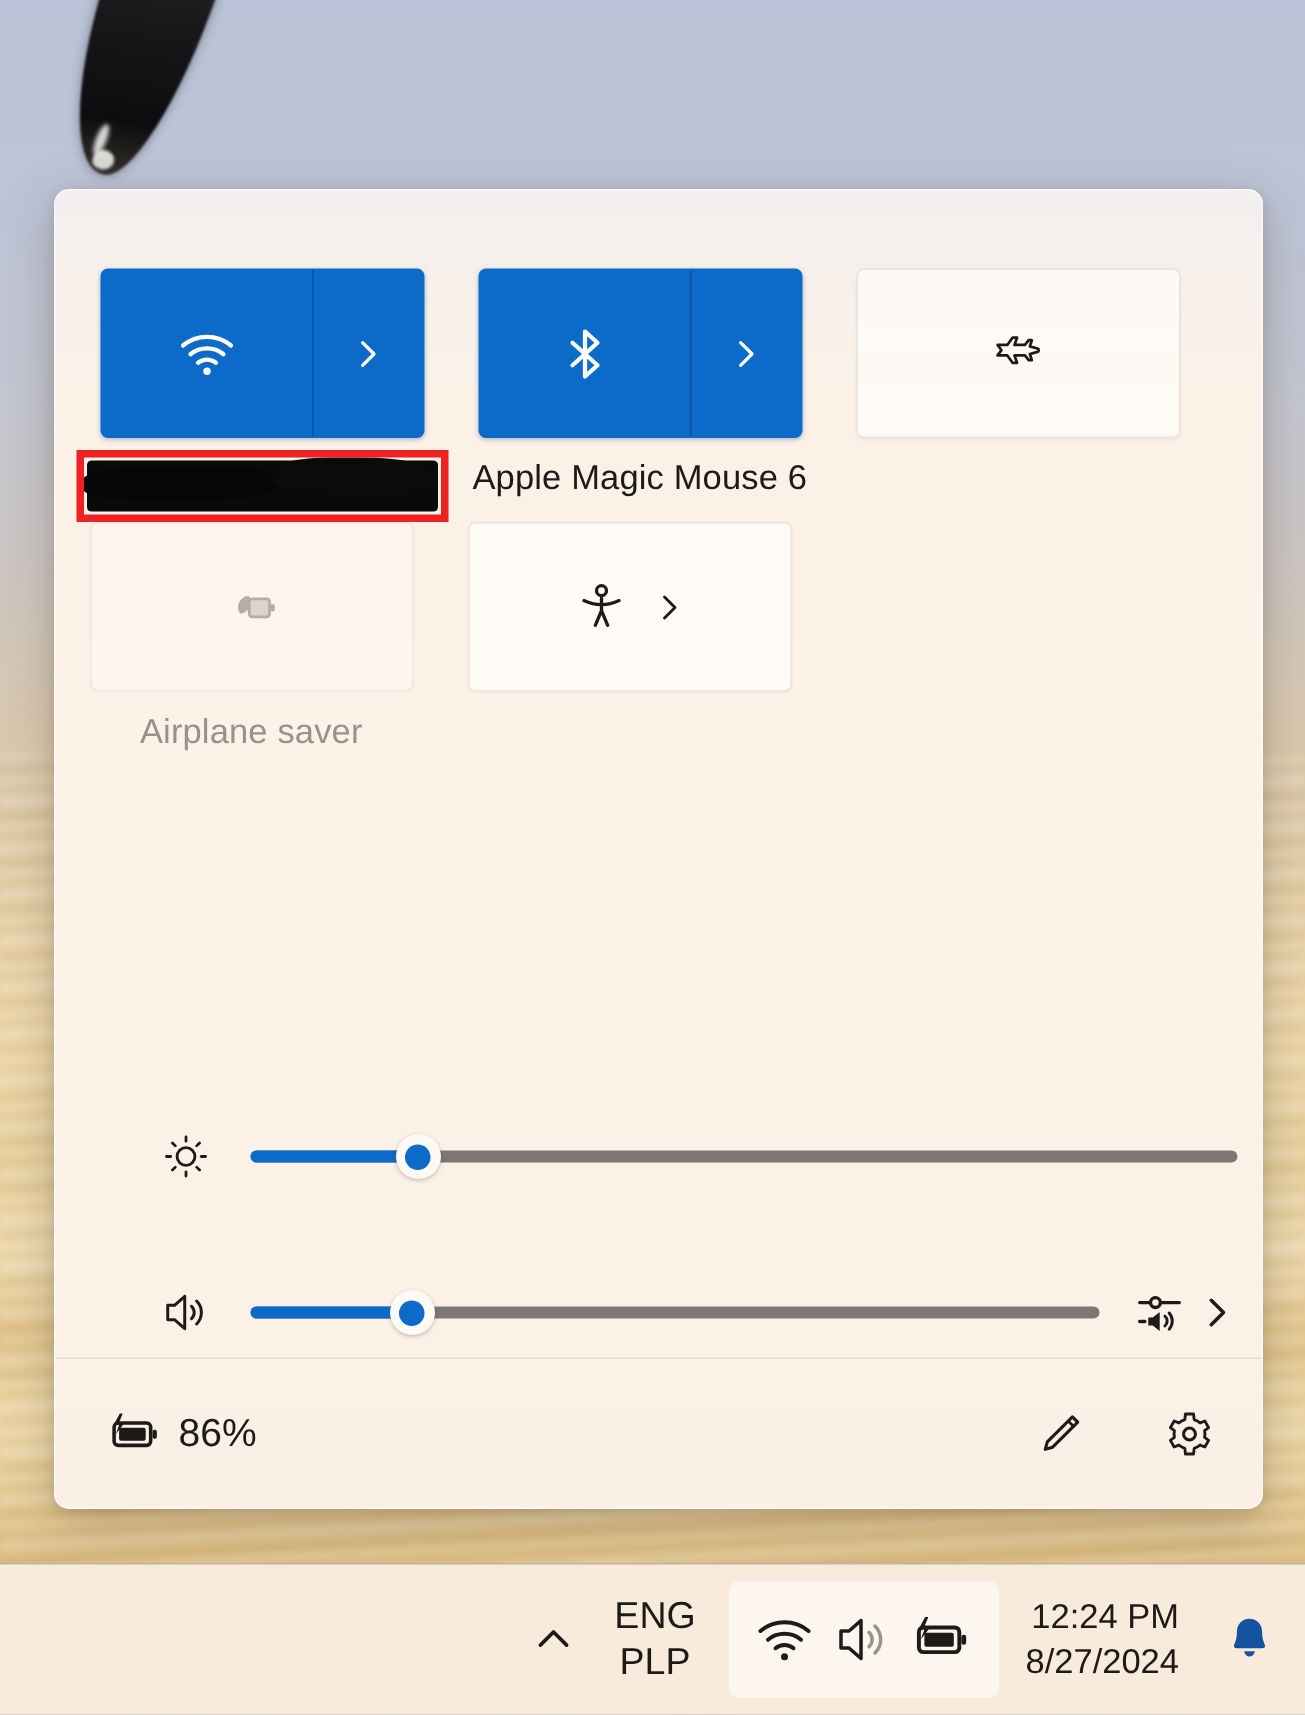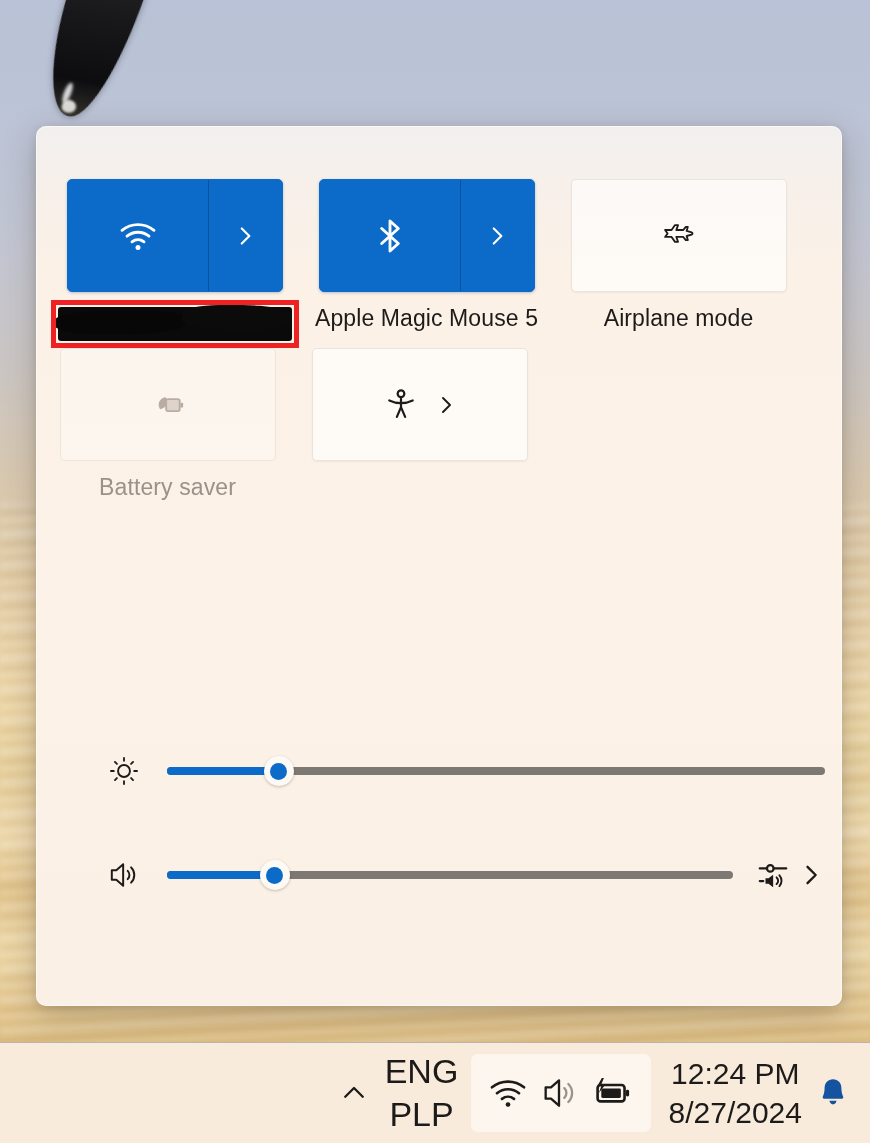--- a/index.html
+++ b/index.html
@@ -348,40 +348,40 @@
   }
   #tray-chevron {
     width: 54px;
     display: flex;
     align-items: center;
     justify-content: center;
   }
   #language-indicator {
     width: 82px;
     text-align: center;
-    font-size: 34px;
+    font-size: 25px;
     line-height: 1.26;
     color: #1d1b19;
     margin-right: 8px;
   }
   #tray-icons {
     display: flex;
     align-items: center;
     gap: 12px;
     background: rgba(255,255,255,0.55);
     border-radius: 7px;
     padding: 18px 17px;
     margin-right: 18px;
   }
   #clock {
-    text-align: center;
-    font-size: 30px;
+    text-align: right;
+    font-size: 23px;
     line-height: 1.3;
     color: #1d1b19;
-    margin-right: 8px;
+    margin-right: 24px;
   }
   #notification-bell {
     width: 46px;
     display: flex;
     align-items: center;
     justify-content: center;
   }
   .ic { display: block; }
 </style>
 </head>
@@ -426,45 +426,44 @@
           <svg class="ic" width="40" height="40" viewBox="0 0 24 24" fill="none">
             <path d="M7 7.5L17 16.5L12 21V3l5 4.5L7 16.5" stroke="#ffffff" stroke-width="1.7" stroke-linecap="round" stroke-linejoin="round"></path>
           </svg>
         </div>
         <div class="tile-chevron">
           <svg class="ic" width="26" height="26" viewBox="0 0 24 24" fill="none">
             <path d="M9 5l7 7-7 7" stroke="#ffffff" stroke-width="2" stroke-linecap="round" stroke-linejoin="round"></path>
           </svg>
         </div>
       </div>
-      <div class="tile-label">Apple Magic Mouse 5</div>
+      <div class="tile-label">Apple Magic Mouse 6</div>
     </div>
 
     <div class="tile-cell">
       <div class="tile off">
         <div class="tile-main">
           <svg class="ic" width="38" height="38" viewBox="0 0 24 24" fill="none">
             <path d="M3.2 12.6h4.1l2.2 3.1h1.9l-1.1-3.1h4.4l1.6 2h1.3l-.8-2.6 3.2-.9c.7-.2.7-1.2 0-1.4l-3.2-.9.8-2.6h-1.3l-1.6 2h-4.4l1.1-3.1H9.5L7.3 8.2H3.2l1.6 2.2-1.6 2.2z" stroke="#1d1b19" stroke-width="1.15" stroke-linejoin="round" fill="none"></path>
           </svg>
         </div>
       </div>
-      <div class="tile-label">Airplane mode</div>
     </div>
 
     <div class="tile-cell">
       <div class="tile disabled">
         <div class="tile-main">
           <svg class="ic" width="40" height="40" viewBox="0 0 24 24" fill="none">
             <path d="M10.6 7.3c-2.4.3-4.2 2.2-4.2 4.6 0 1 .3 1.9.9 2.6 2.4-.3 4.2-2.2 4.2-4.6 0-1-.3-1.9-.9-2.6z" fill="#b9ada3"></path>
             <rect x="10.9" y="8.5" width="8.1" height="7.2" rx="1.1" fill="#ded4cb" stroke="#b9ada3" stroke-width="1.1"></rect>
             <rect x="19.4" y="10.6" width="1.7" height="3" rx="0.7" fill="#b9ada3"></rect>
           </svg>
         </div>
       </div>
-      <div class="tile-label muted">Battery saver</div>
+      <div class="tile-label muted">Airplane saver</div>
     </div>
 
 
     <div class="tile-cell">
       <div class="tile off">
         <div class="tile-inline">
           <svg class="ic" width="38" height="38" viewBox="0 0 24 24" fill="none">
             <circle cx="12" cy="4.9" r="2.1" stroke="#1d1b19" stroke-width="1.4"></circle>
             <path d="M12 8.1v5.2m0 0l-2.6 6.2m2.6-6.2l2.6 6.2M4.6 9.1c2.3 1.1 4.8 1.7 7.4 1.7s5.1-.6 7.4-1.7" stroke="#1d1b19" stroke-width="1.4" stroke-linecap="round" stroke-linejoin="round"></path>
           </svg>
@@ -525,20 +524,45 @@
           <path d="M16.3 12.2a5.4 5.4 0 0 1 0 7.2" stroke="#1d1b19" stroke-width="1.3" stroke-linecap="round"></path>
         </svg>
         <svg class="ic" width="28" height="28" viewBox="0 0 24 24" fill="none">
           <path d="M9 5l7 7-7 7" stroke="#1d1b19" stroke-width="2" stroke-linecap="round" stroke-linejoin="round"></path>
         </svg>
       </div>
     </div>
 
   </div>
 
+  <div id="panel-footer">
+    <div id="battery-status">
+      <svg class="ic" width="38" height="38" viewBox="0 0 24 24" fill="none">
+        <rect x="3.2" y="7.4" width="15.4" height="9.4" rx="1.7" stroke="#1d1b19" stroke-width="1.5" fill="none"></rect>
+        <rect x="5.3" y="9.4" width="11.2" height="5.4" rx="0.8" fill="#1d1b19"></rect>
+        <rect x="19.4" y="10.2" width="1.8" height="3.8" rx="0.8" fill="#1d1b19"></rect>
+        <path d="M5.6 3.4L3 8.2h2.3L3.9 12 7.9 6.9H5.4l1.4-3.5z" fill="#1d1b19"></path>
+      </svg>
+      <span id="battery-percent">86%</span>
+    </div>
+    <div class="footer-actions">
+      <div class="footer-btn">
+        <svg class="ic" width="34" height="34" viewBox="0 0 24 24" fill="none">
+          <path d="M17.6 3.9l2.5 2.5L8.3 18.2l-3.5 1 1-3.5L17.6 3.9z" stroke="#1d1b19" stroke-width="1.45" stroke-linejoin="round" fill="none"></path>
+          <path d="M15.6 5.9l2.5 2.5" stroke="#1d1b19" stroke-width="1.3"></path>
+        </svg>
+      </div>
+      <div class="footer-btn">
+        <svg class="ic" width="34" height="34" viewBox="0 0 24 24" fill="none">
+          <circle cx="12" cy="12" r="2.8" stroke="#1d1b19" stroke-width="1.45" fill="none"></circle>
+          <path d="M19.1 13.6a7.6 7.6 0 0 0 0-3.2l1.9-1.4-1.8-3.1-2.2.9a7.6 7.6 0 0 0-2.8-1.6L13.9 2.6h-3.8l-.3 2.6a7.6 7.6 0 0 0-2.8 1.6l-2.2-.9L3 9l1.9 1.4a7.6 7.6 0 0 0 0 3.2L3 15l1.8 3.1 2.2-.9a7.6 7.6 0 0 0 2.8 1.6l.3 2.6h3.8l.3-2.6a7.6 7.6 0 0 0 2.8-1.6l2.2.9 1.8-3.1-1.9-1.4z" stroke="#1d1b19" stroke-width="1.35" stroke-linejoin="round" fill="none"></path>
+        </svg>
+      </div>
+    </div>
+  </div>
 
 </div>
 
 <div id="taskbar">
 
   <div id="tray-chevron">
     <svg class="ic" width="30" height="30" viewBox="0 0 24 24" fill="none">
       <path d="M5 15l7-7 7 7" stroke="#1d1b19" stroke-width="1.9" stroke-linecap="round" stroke-linejoin="round"></path>
     </svg>
   </div>

